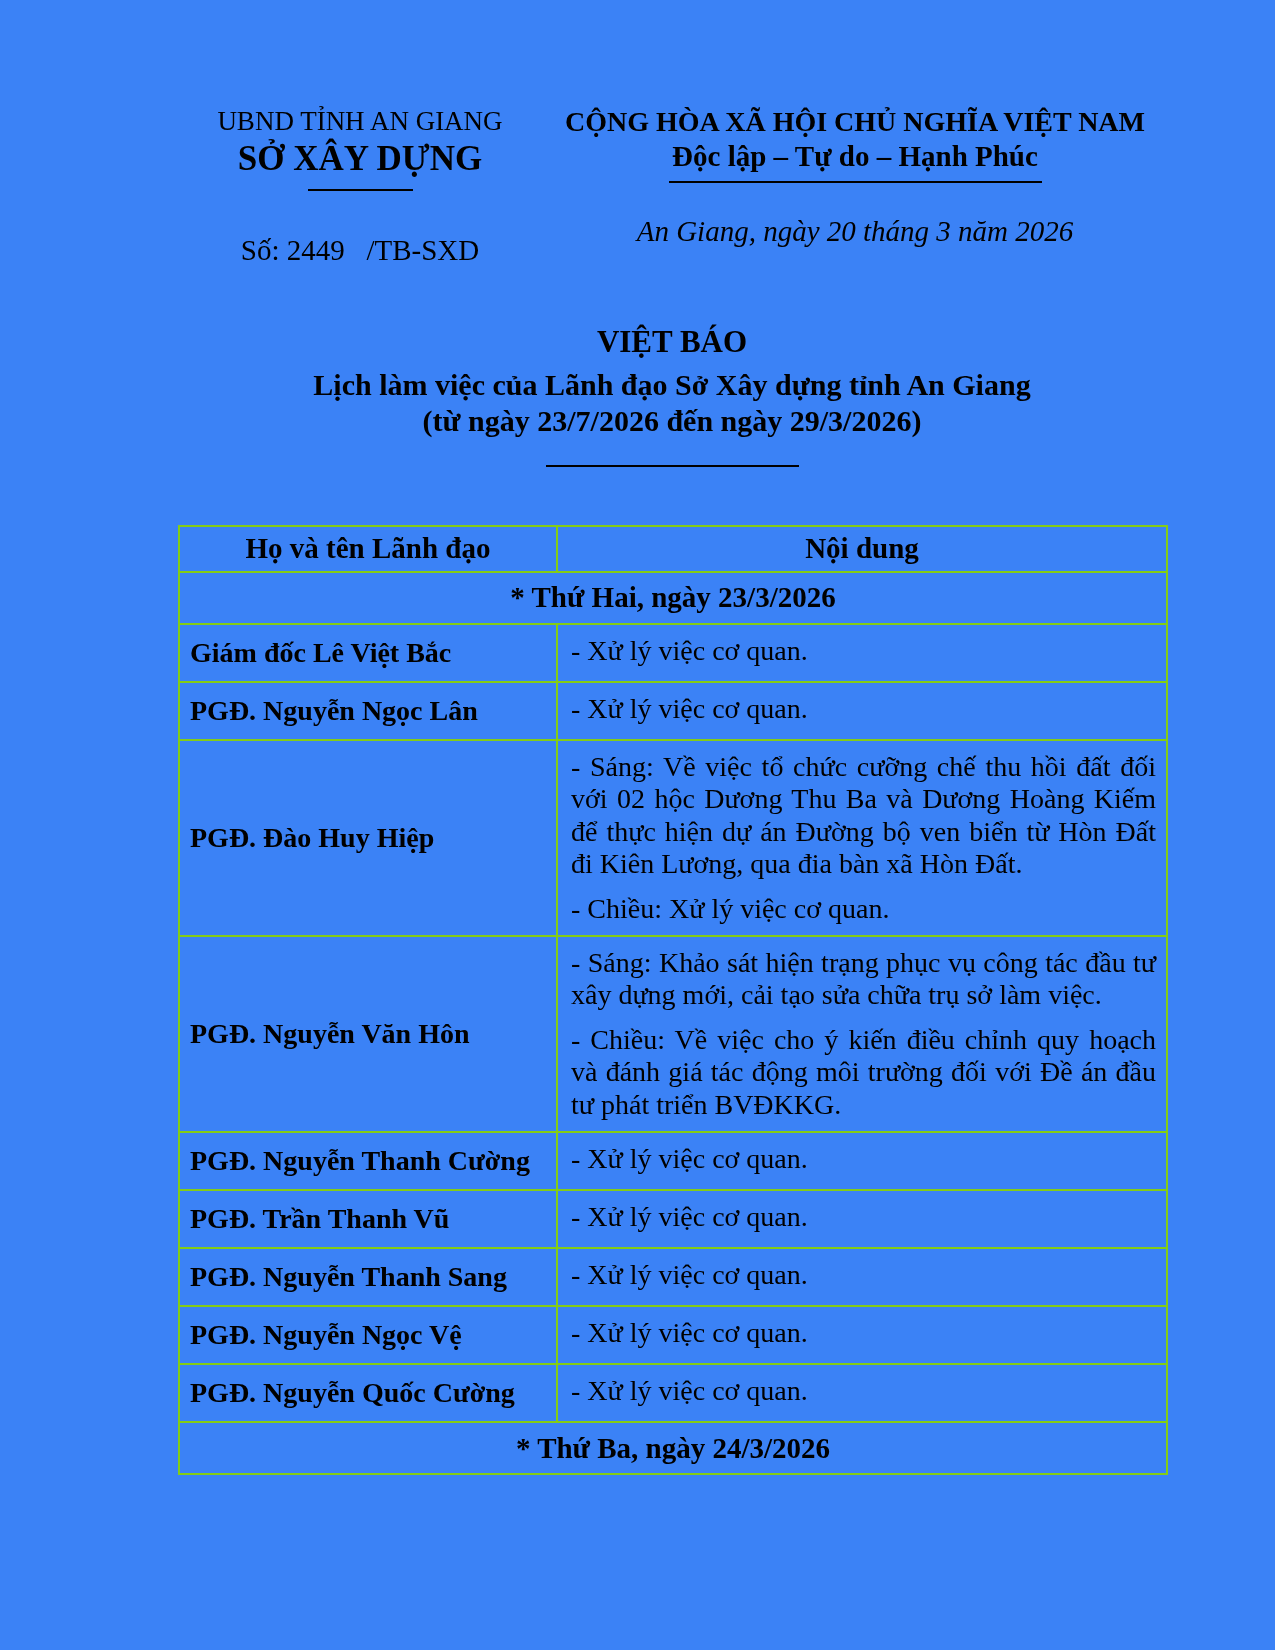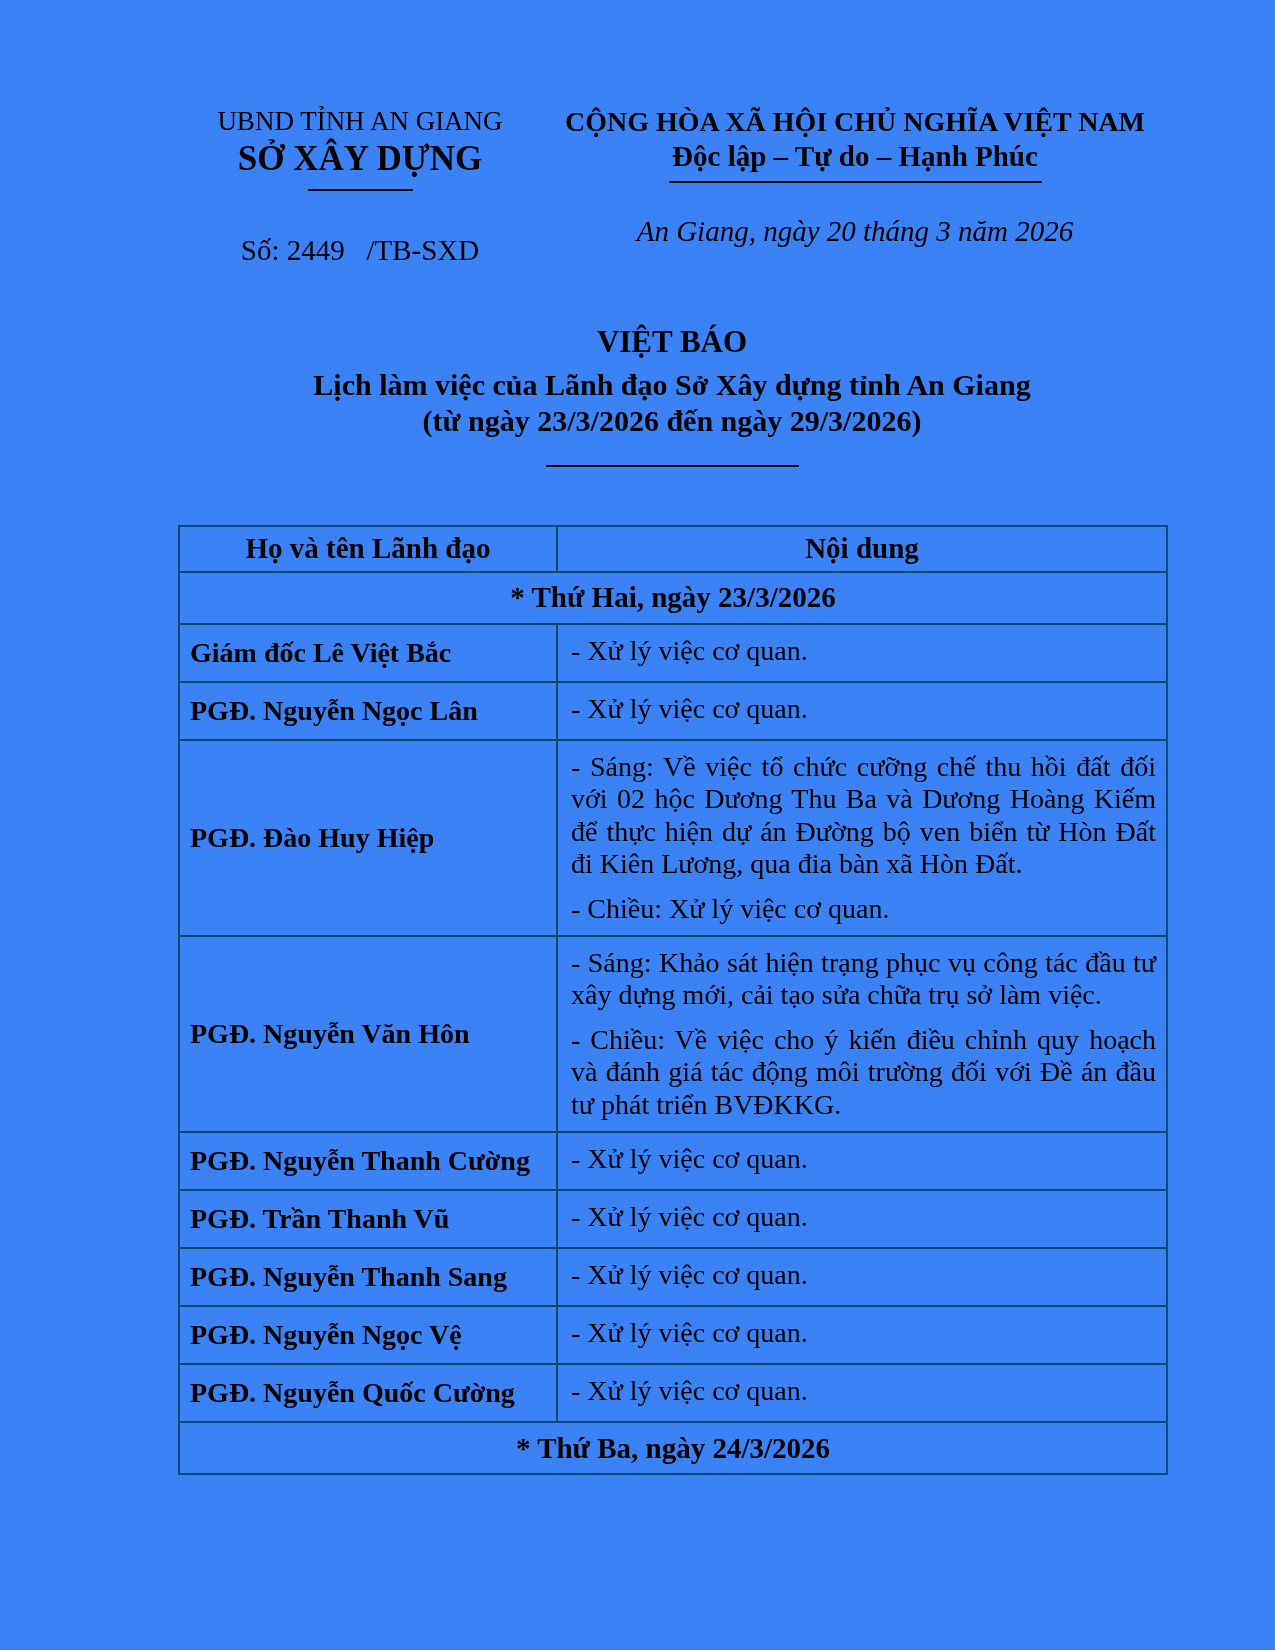--- a/index.html
+++ b/index.html
@@ -50,21 +50,21 @@
 
   
   table.schedule-table {
     margin: 58px 0 0 178px;
     width: 988px;
     border-collapse: collapse;
     table-layout: fixed;
   }
   .schedule-table th,
   .schedule-table td {
-    border: 2px solid #0c4a6e;
+    border: 2px solid #84cc16;
   }
   th.col-header {
     font-size: 29px;
     font-weight: bold;
     text-align: center;
     vertical-align: middle;
     height: 44px;
     padding: 0;
   }
   td.day-cell {
@@ -113,21 +113,21 @@
   </div>
 
   <div class="doc-meta">
     <div class="doc-number">Số: 2449   /TB-SXD</div>
     <div class="place-date">An Giang, ngày 20 tháng 3 năm 2026</div>
   </div>
 
   <div class="title-block">
     <div class="doc-title">VIỆT BÁO</div>
     <div class="doc-subtitle">Lịch làm việc của Lãnh đạo Sở Xây dựng tỉnh An Giang</div>
-    <div class="doc-daterange">(từ ngày 23/3/2026 đến ngày 29/3/2026)</div>
+    <div class="doc-daterange">(từ ngày 23/7/2026 đến ngày 29/3/2026)</div>
     <div class="title-rule"></div>
   </div>
 
   <table class="schedule-table">
     <colgroup>
       <col style="width:378px">
       <col style="width:610px">
     </colgroup>
     <thead>
       <tr>

